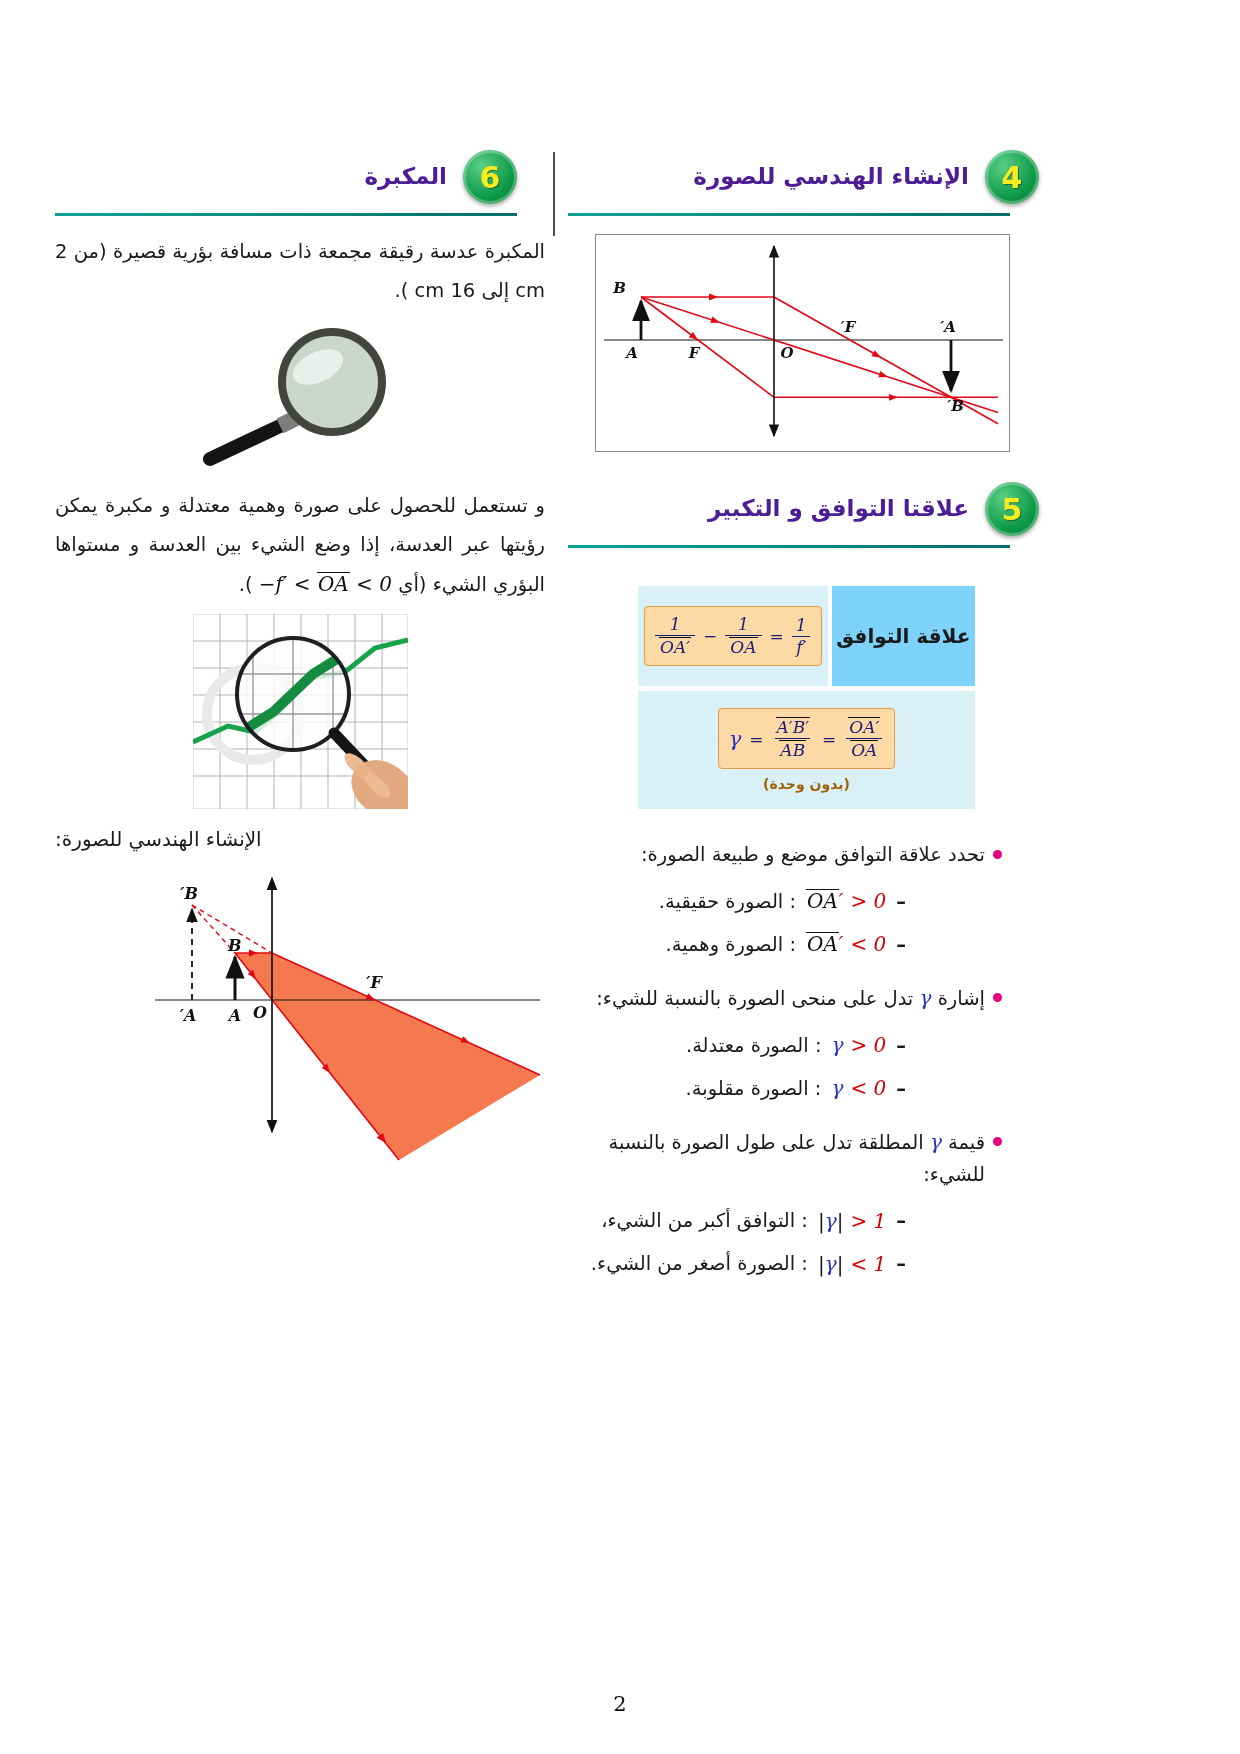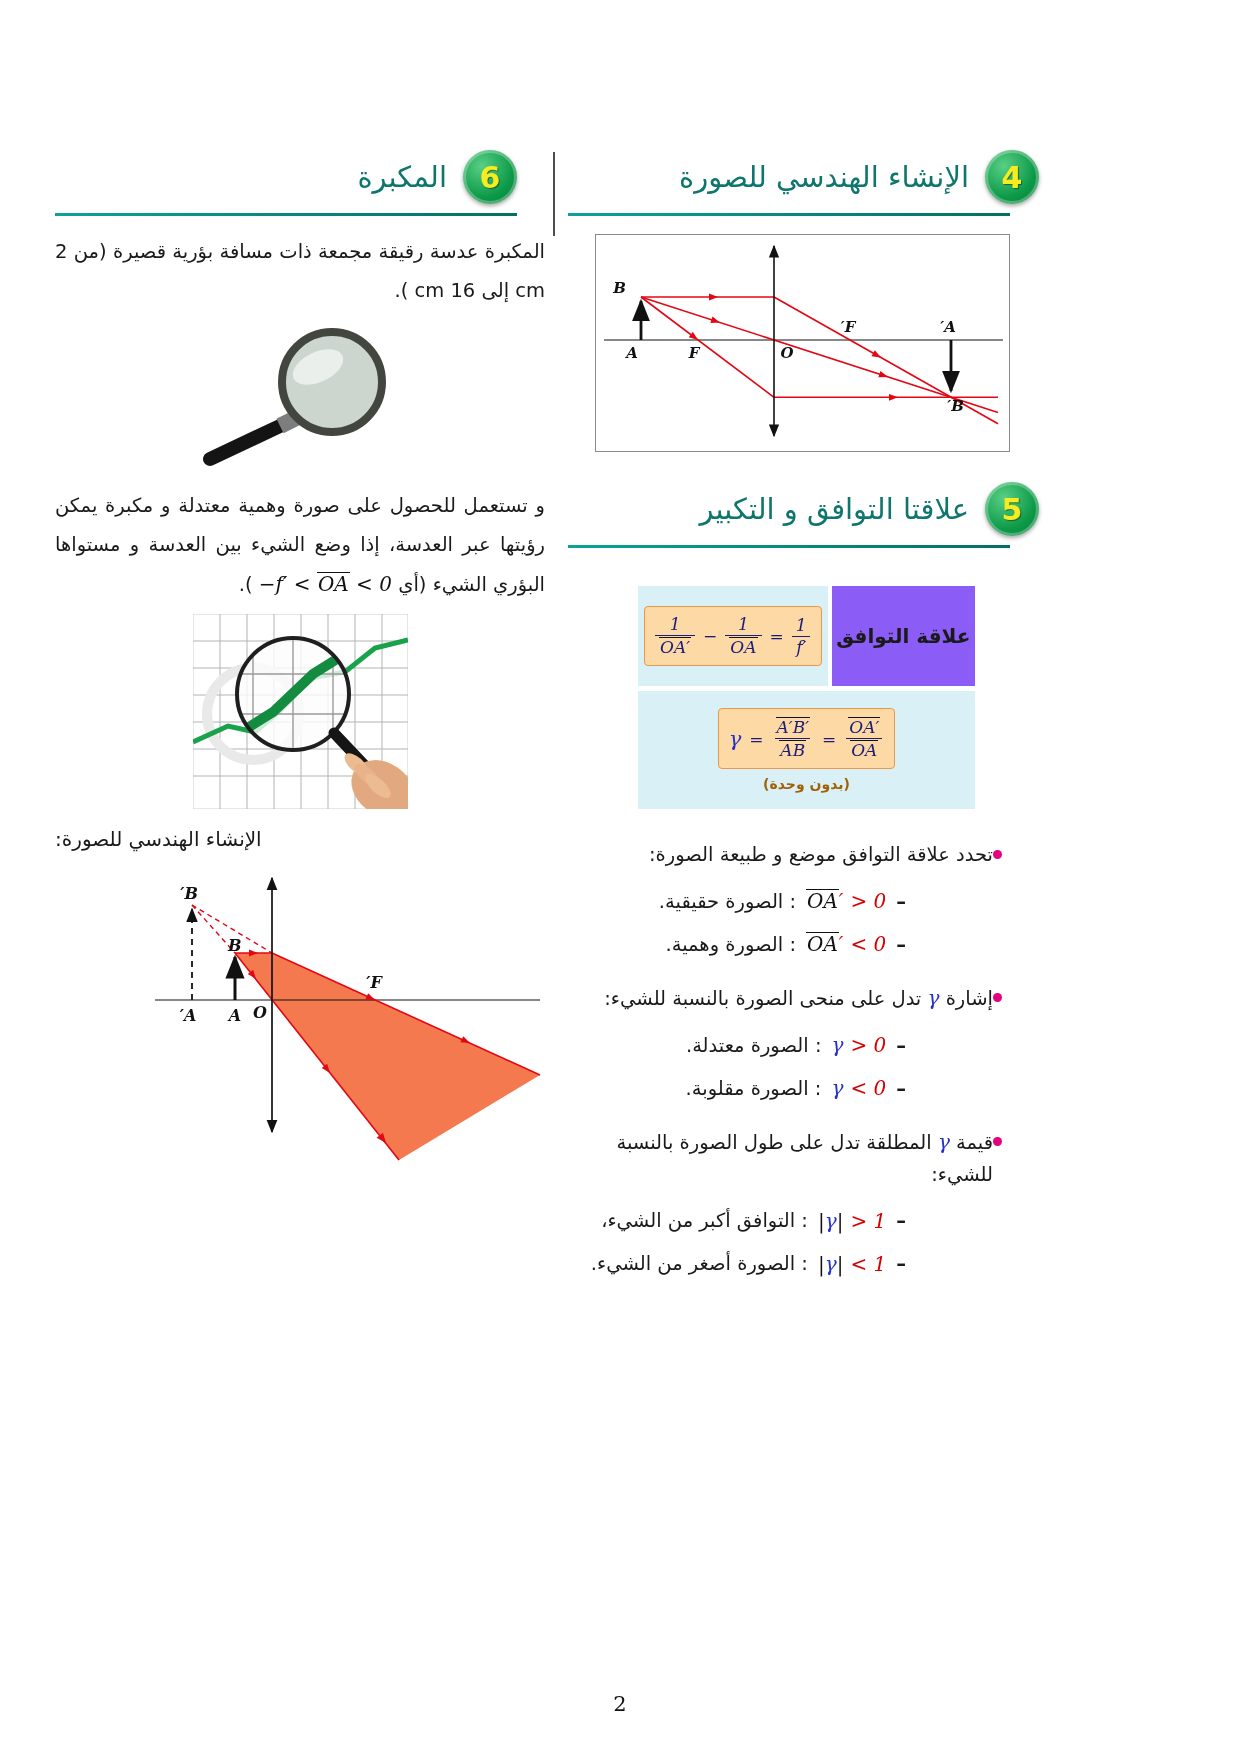--- a/index.html
+++ b/index.html
@@ -18,34 +18,34 @@
   
   .sec-header { display: flex; align-items: center; gap: 16px; }
   .badge {
     width: 54px; height: 54px; border-radius: 50%; flex: none;
     background: radial-gradient(circle at 35% 30%, #59cf85, #0d9a48 60%, #067a36);
     display: flex; align-items: center; justify-content: center;
     box-shadow: 0 2px 4px rgba(0,0,0,.35), inset 0 0 0 3px rgba(255,255,255,.28);
   }
   .badge span { color: #f7ec1f; font-weight: bold; font-size: 30px; font-family: "DejaVu Sans", sans-serif; text-shadow: 1px 1px 1px rgba(0,0,0,.4); }
   .col-right .badge { margin-right: -29px; }
-  .sec-title { color: #0f766e; font-size: 29px; font-weight: normal; line-height: 1.2; }
+  .sec-title { color: #4c1d95; font-size: 23px; font-weight: bold; line-height: 1.2; }
   .rule { height: 3px; background: linear-gradient(to left, #046f66, #0aa396); margin-top: 9px; }
   .inset { margin-right: 28px; }
 
   
   .fig-d1 { margin-top: 18px; border: 1px solid #8a8a8a; width: 415px; background: #fff; }
   .caption { margin-top: 14px; font-size: 19px; line-height: 1.7; text-align: justify; }
   .hdr-gap { margin-top: 30px; }
 
   
   .rel-table { margin: 38px 35px 0 0; width: 337px; display: flex; flex-direction: column; gap: 5px; }
   .rel-row { display: flex; gap: 4px; }
   .cell-label {
-    width: 150px; background: #8b5cf6; display: flex; align-items: center; justify-content: center;
+    width: 150px; background: #7dd3fc; display: flex; align-items: center; justify-content: center;
     font-size: 20px; font-weight: 600;
   }
   .cell-formula {
     flex: 1; background: #d9f1f6; display: flex; flex-direction: column;
     align-items: center; justify-content: center; padding: 12px 6px;
   }
   .row1 { min-height: 100px; } .row2 { min-height: 118px; }
   .formula-box {
     background: #fdd9a6; border: 1px solid #e89a4a; border-radius: 4px; padding: 8px 10px;
     display: inline-flex; align-items: center; gap: 7px; direction: ltr;
@@ -54,21 +54,21 @@
   .frac { display: inline-flex; flex-direction: column; align-items: center; line-height: 1.1; }
   .fden { border-top: 1.4px solid #1c1c78; padding: 1px 4px 0 4px; margin-top: 1px; }
   .fnum { padding: 0 4px; }
   .bar { border-top: 1.4px solid #111; display: inline-block; line-height: 1.12; padding: 0 1px; }
   .fop { padding: 0 1px; }
   .gbig { font-size: 21px; }
   .note { margin-top: 7px; font-size: 14px; font-weight: bold; color: #a16207; }
 
   
   .bullets { margin: 30px 8px 0 0; }
-  .bullet-item { display: flex; align-items: flex-start; gap: 0; font-size: 19.5px; line-height: 1.6; margin-top: 26px; }
+  .bullet-item { display: flex; align-items: flex-start; gap: 8px; font-size: 19.5px; line-height: 1.6; margin-top: 26px; }
   .bullet-dot { width: 9px; height: 9px; border-radius: 50%; background: #e5007d; flex: none; margin-top: 11px; }
   .sub-item { margin: 19px 96px 0 0; font-size: 19.5px; display: flex; align-items: center; gap: 10px; }
   .dash { font-weight: bold; }
   .math { font-family: "DejaVu Serif", serif; font-style: italic; font-size: 20px; direction: ltr; unicode-bidi: isolate; }
   .mblk { color: #111; }
   .mred { color: #d60000; }
   .sp { margin-left: 7px; }
   .gamma { color: #2430c8; font-family: "DejaVu Serif", serif; font-style: italic; }
 
   

